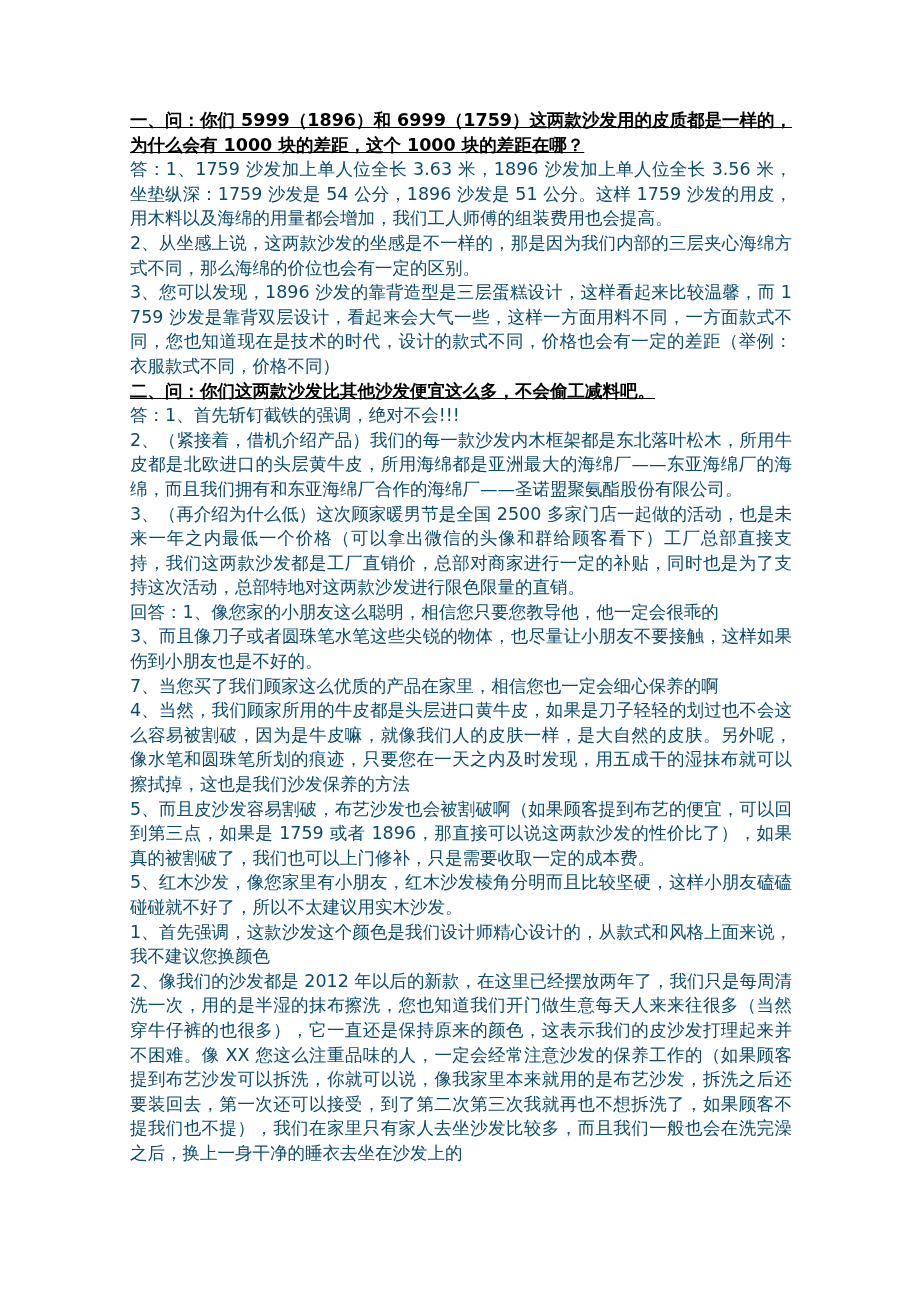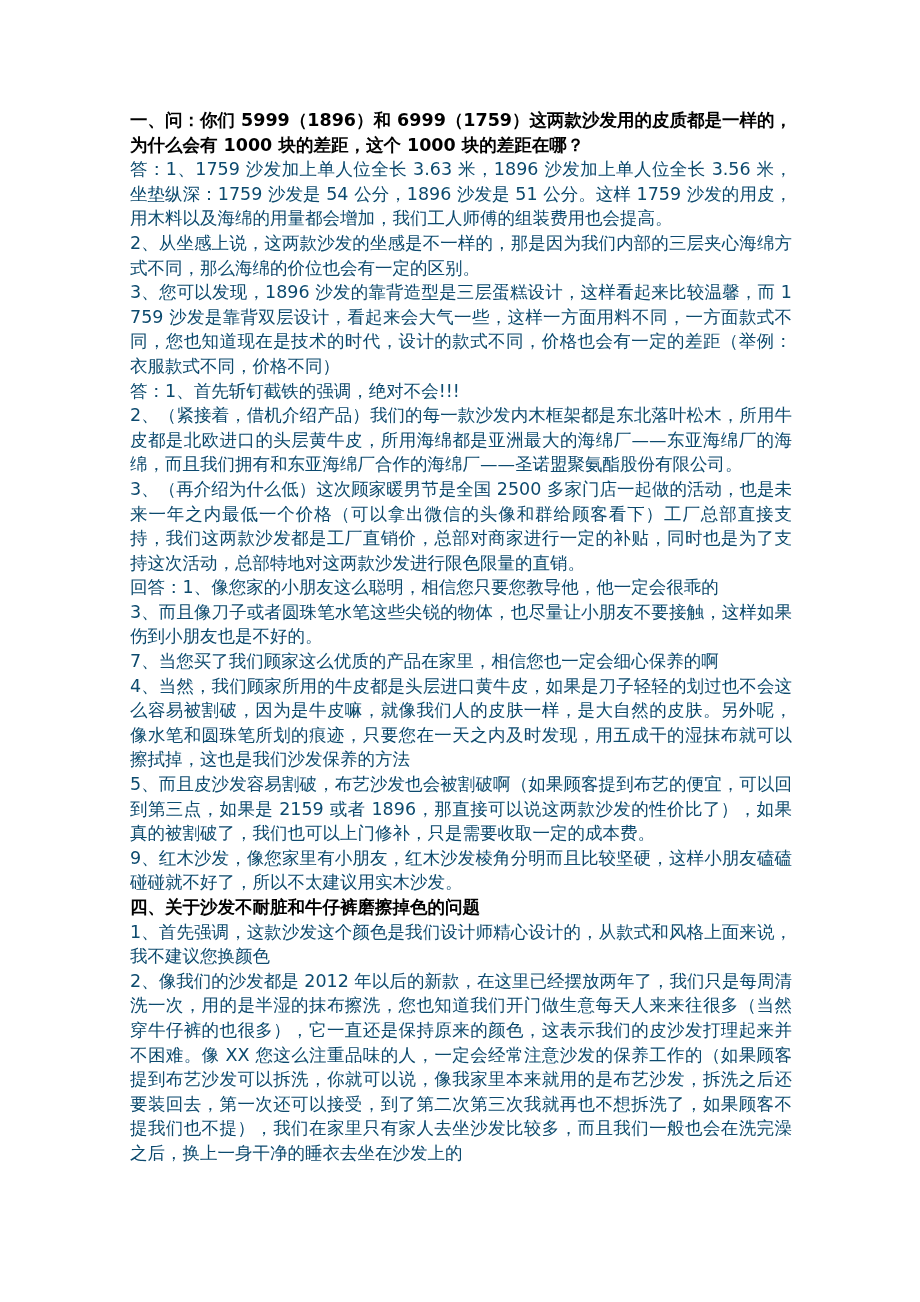--- a/index.html
+++ b/index.html
@@ -32,37 +32,38 @@
     font-size: 17.5px;
     line-height: 24.6px;
     text-align: justify;
     text-justify: inter-ideograph;
     word-break: break-all;
     color: #0c4a6e;
   }
   .heading {
     font-weight: bold;
     color: #000000;
+    text-decoration: underline;
   }
 </style>
 </head>
 <body>
 
 <div class="page">
   <div class="content">
     <p class="para heading">一、问：你们 5999（1896）和 6999（1759）这两款沙发用的皮质都是一样的，为什么会有 1000 块的差距，这个 1000 块的差距在哪？</p>
     <p class="para">答：1、1759 沙发加上单人位全长 3.63 米，1896 沙发加上单人位全长 3.56 米，坐垫纵深：1759 沙发是 54 公分，1896 沙发是 51 公分。这样 1759 沙发的用皮，用木料以及海绵的用量都会增加，我们工人师傅的组装费用也会提高。</p>
     <p class="para">2、从坐感上说，这两款沙发的坐感是不一样的，那是因为我们内部的三层夹心海绵方式不同，那么海绵的价位也会有一定的区别。</p>
     <p class="para">3、您可以发现，1896 沙发的靠背造型是三层蛋糕设计，这样看起来比较温馨，而 1759 沙发是靠背双层设计，看起来会大气一些，这样一方面用料不同，一方面款式不同，您也知道现在是技术的时代，设计的款式不同，价格也会有一定的差距（举例：衣服款式不同，价格不同）</p>
+    <p class="para heading">二、问：你们这两款沙发比其他沙发便宜这么多，不会偷工减料吧。</p>
     <p class="para">答：1、首先斩钉截铁的强调，绝对不会!!!</p>
     <p class="para">2、（紧接着，借机介绍产品）我们的每一款沙发内木框架都是东北落叶松木，所用牛皮都是北欧进口的头层黄牛皮，所用海绵都是亚洲最大的海绵厂——东亚海绵厂的海绵，而且我们拥有和东亚海绵厂合作的海绵厂——圣诺盟聚氨酯股份有限公司。</p>
     <p class="para">3、（再介绍为什么低）这次顾家暖男节是全国 2500 多家门店一起做的活动，也是未来一年之内最低一个价格（可以拿出微信的头像和群给顾客看下）工厂总部直接支持，我们这两款沙发都是工厂直销价，总部对商家进行一定的补贴，同时也是为了支持这次活动，总部特地对这两款沙发进行限色限量的直销。</p>
     <p class="para">回答：1、像您家的小朋友这么聪明，相信您只要您教导他，他一定会很乖的</p>
     <p class="para">3、而且像刀子或者圆珠笔水笔这些尖锐的物体，也尽量让小朋友不要接触，这样如果伤到小朋友也是不好的。</p>
     <p class="para">7、当您买了我们顾家这么优质的产品在家里，相信您也一定会细心保养的啊</p>
     <p class="para">4、当然，我们顾家所用的牛皮都是头层进口黄牛皮，如果是刀子轻轻的划过也不会这么容易被割破，因为是牛皮嘛，就像我们人的皮肤一样，是大自然的皮肤。另外呢，像水笔和圆珠笔所划的痕迹，只要您在一天之内及时发现，用五成干的湿抹布就可以擦拭掉，这也是我们沙发保养的方法</p>
-    <p class="para">5、而且皮沙发容易割破，布艺沙发也会被割破啊（如果顾客提到布艺的便宜，可以回到第三点，如果是 2159 或者 1896，那直接可以说这两款沙发的性价比了），如果真的被割破了，我们也可以上门修补，只是需要收取一定的成本费。</p>
-    <p class="para">9、红木沙发，像您家里有小朋友，红木沙发棱角分明而且比较坚硬，这样小朋友磕磕碰碰就不好了，所以不太建议用实木沙发。</p>
-    <p class="para heading">四、关于沙发不耐脏和牛仔裤磨擦掉色的问题</p>
+    <p class="para">5、而且皮沙发容易割破，布艺沙发也会被割破啊（如果顾客提到布艺的便宜，可以回到第三点，如果是 1759 或者 1896，那直接可以说这两款沙发的性价比了），如果真的被割破了，我们也可以上门修补，只是需要收取一定的成本费。</p>
+    <p class="para">5、红木沙发，像您家里有小朋友，红木沙发棱角分明而且比较坚硬，这样小朋友磕磕碰碰就不好了，所以不太建议用实木沙发。</p>
     <p class="para">1、首先强调，这款沙发这个颜色是我们设计师精心设计的，从款式和风格上面来说，我不建议您换颜色</p>
     <p class="para">2、像我们的沙发都是 2012 年以后的新款，在这里已经摆放两年了，我们只是每周清洗一次，用的是半湿的抹布擦洗，您也知道我们开门做生意每天人来来往很多（当然穿牛仔裤的也很多），它一直还是保持原来的颜色，这表示我们的皮沙发打理起来并不困难。像 XX 您这么注重品味的人，一定会经常注意沙发的保养工作的（如果顾客提到布艺沙发可以拆洗，你就可以说，像我家里本来就用的是布艺沙发，拆洗之后还要装回去，第一次还可以接受，到了第二次第三次我就再也不想拆洗了，如果顾客不提我们也不提），我们在家里只有家人去坐沙发比较多，而且我们一般也会在洗完澡之后，换上一身干净的睡衣去坐在沙发上的</p>
   </div>
 </div>
 
 </body></html>

